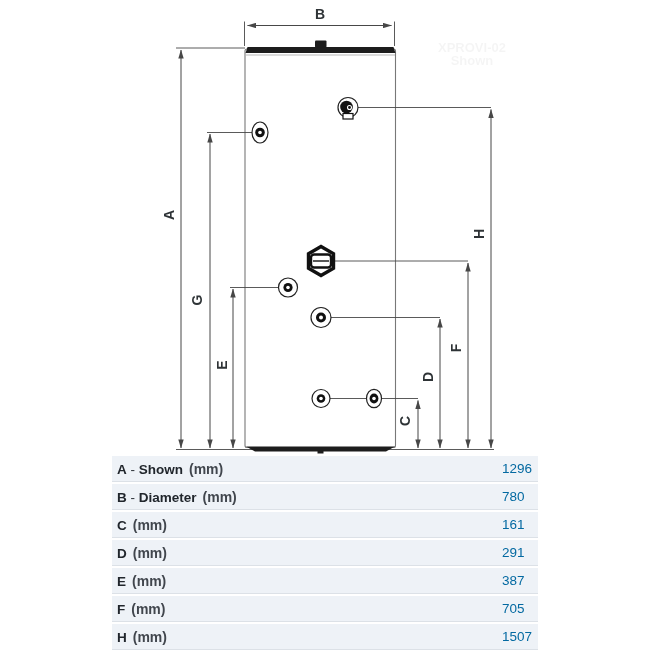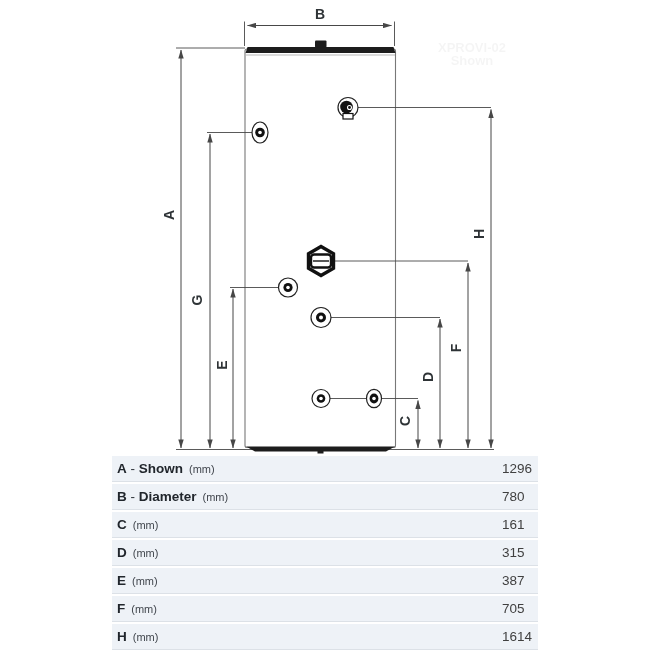--- a/index.html
+++ b/index.html
@@ -11,22 +11,22 @@
   .watermark{font-size:13px;font-weight:bold;fill:#000;opacity:0.04;}
 
   .spec-table{position:absolute;left:112px;top:456px;width:426px;}
   .spec-row{height:25px;margin-bottom:2px;background:#eef2f7;
             border-bottom:1px solid #dce1e7;
             display:flex;align-items:center;padding-left:5px;
             font-size:13.5px;color:#21262c;}
   .cell-label{width:385px;display:flex;align-items:baseline;white-space:pre;}
   .cell-label .letter,.cell-label .name{font-weight:bold;color:#21262c;}
   .cell-label .sep{font-weight:normal;color:#2b3036;}
-  .cell-label .unit{font-weight:normal;color:#41464d;font-size:11px;margin-left:6px;}
-  .cell-value{font-weight:normal;color:#404040;font-size:13.5px;}
+  .cell-label .unit{font-weight:bold;color:#41464d;font-size:14px;margin-left:6px;}
+  .cell-value{font-weight:normal;color:#0369a1;font-size:13.5px;}
 </style>
 </head>
 <body>
 
 <div class="diagram-wrap">
 <svg width="650" height="455" viewBox="0 0 650 455">
   <defs>
     <marker id="arr" viewBox="0 0 10 6" refX="9.5" refY="3" markerWidth="9" markerHeight="5.4" orient="auto-start-reverse">
       <path d="M0 0 L10 3 L0 6 Z" fill="#474747"></path>
     </marker>
@@ -136,31 +136,31 @@
     <span class="cell-value">780</span>
   </div>
 
   <div class="spec-row">
     <span class="cell-label"><span class="letter">C</span><span class="sep"></span><span class="name"></span><span class="unit">(mm)</span></span>
     <span class="cell-value">161</span>
   </div>
 
   <div class="spec-row">
     <span class="cell-label"><span class="letter">D</span><span class="sep"></span><span class="name"></span><span class="unit">(mm)</span></span>
-    <span class="cell-value">315</span>
+    <span class="cell-value">291</span>
   </div>
 
   <div class="spec-row">
     <span class="cell-label"><span class="letter">E</span><span class="sep"></span><span class="name"></span><span class="unit">(mm)</span></span>
     <span class="cell-value">387</span>
   </div>
 
   <div class="spec-row">
     <span class="cell-label"><span class="letter">F</span><span class="sep"></span><span class="name"></span><span class="unit">(mm)</span></span>
     <span class="cell-value">705</span>
   </div>
 
   <div class="spec-row">
     <span class="cell-label"><span class="letter">H</span><span class="sep"></span><span class="name"></span><span class="unit">(mm)</span></span>
-    <span class="cell-value">1614</span>
+    <span class="cell-value">1507</span>
   </div>
 
 </div>
 
 </body></html>

